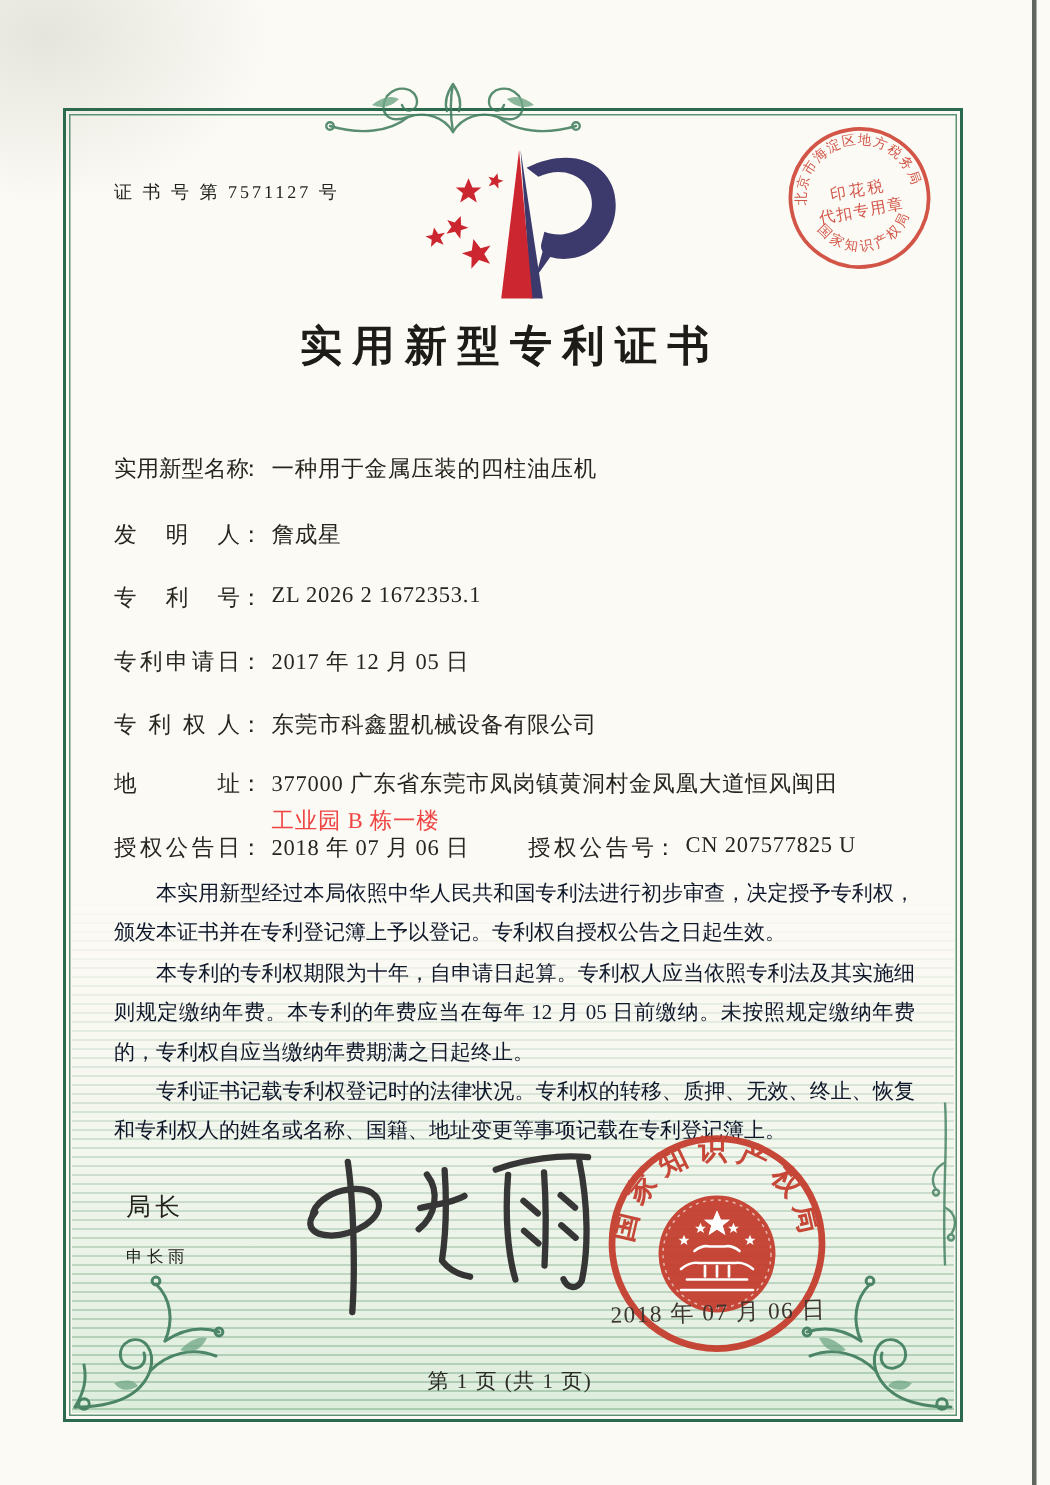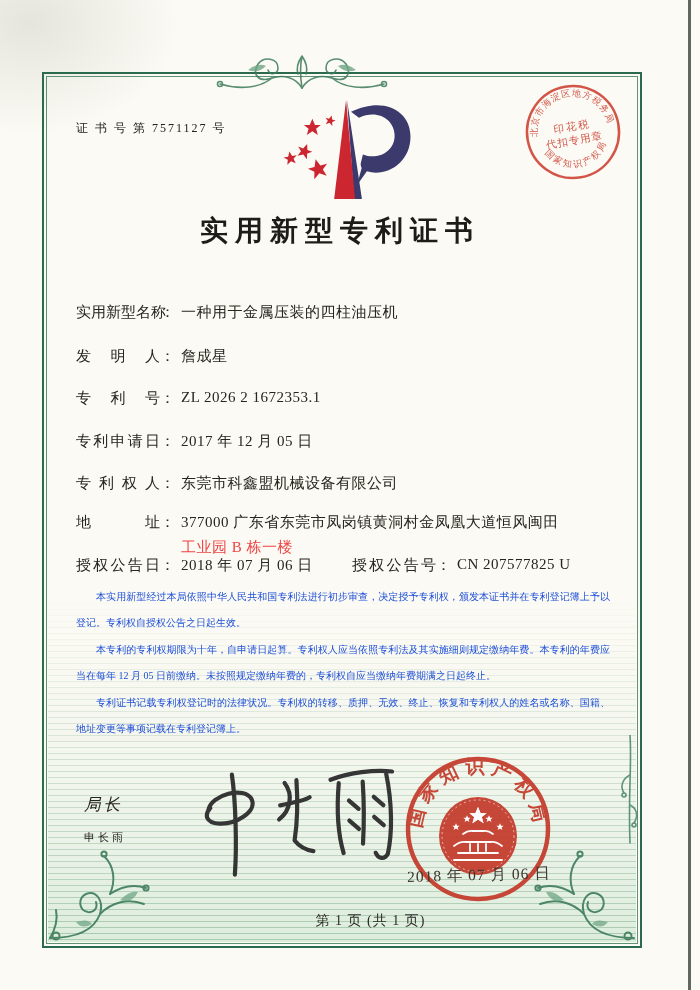--- a/index.html
+++ b/index.html
@@ -49,32 +49,32 @@
     letter-spacing:7px;color:#1d1c18;
   }
   .frow{position:absolute;left:76px;width:548px;font-size:15px;color:#26261f;white-space:nowrap;}
   .flabel{display:inline-block;width:84px;text-align:justify;text-align-last:justify;vertical-align:top;}
   .fcolon{display:inline-block;vertical-align:top;}
   .fvalue{margin-left:6px;letter-spacing:.5px;}
   .frow2{position:absolute;left:276px;top:0;white-space:nowrap;}
   .addr2{position:absolute;left:181px;top:538px;font-size:15px;color:#ef4444;letter-spacing:.5px;}
   .bodytext{
     position:absolute;left:76px;top:584px;width:534px;
-    font-size:10px;line-height:26.4px;color:#1d4ed8;
+    font-size:14px;line-height:26.4px;color:#0f172a;
     text-align:justify;
   }
   .bodytext p{margin:0;text-indent:2em;}
-  .signoff-title{position:absolute;left:84px;top:794px;font-size:16.5px;letter-spacing:3px;color:#23231d;font-style:italic;}
+  .signoff-title{position:absolute;left:84px;top:794px;font-size:16.5px;letter-spacing:3px;color:#23231d;}
   .signoff-name{position:absolute;left:84px;top:830px;font-size:11px;letter-spacing:3px;color:#23231d;}
   .seal-date{
     position:absolute;left:407px;top:865px;font-size:15.5px;letter-spacing:1px;
     color:#3d352f;transform:rotate(-1.5deg);white-space:nowrap;
   }
   .footer{
-    position:absolute;left:42px;top:912px;width:657px;text-align:center;
+    position:absolute;left:42px;top:912px;width:596px;text-align:center;
     font-size:14px;color:#2a2a24;letter-spacing:1px;
   }
   .abs{position:absolute;}
   svg text{font-family:"Liberation Serif","DejaVu Serif",serif;}
 </style>
 </head>
 <body>
 
 <div class="page">
 

